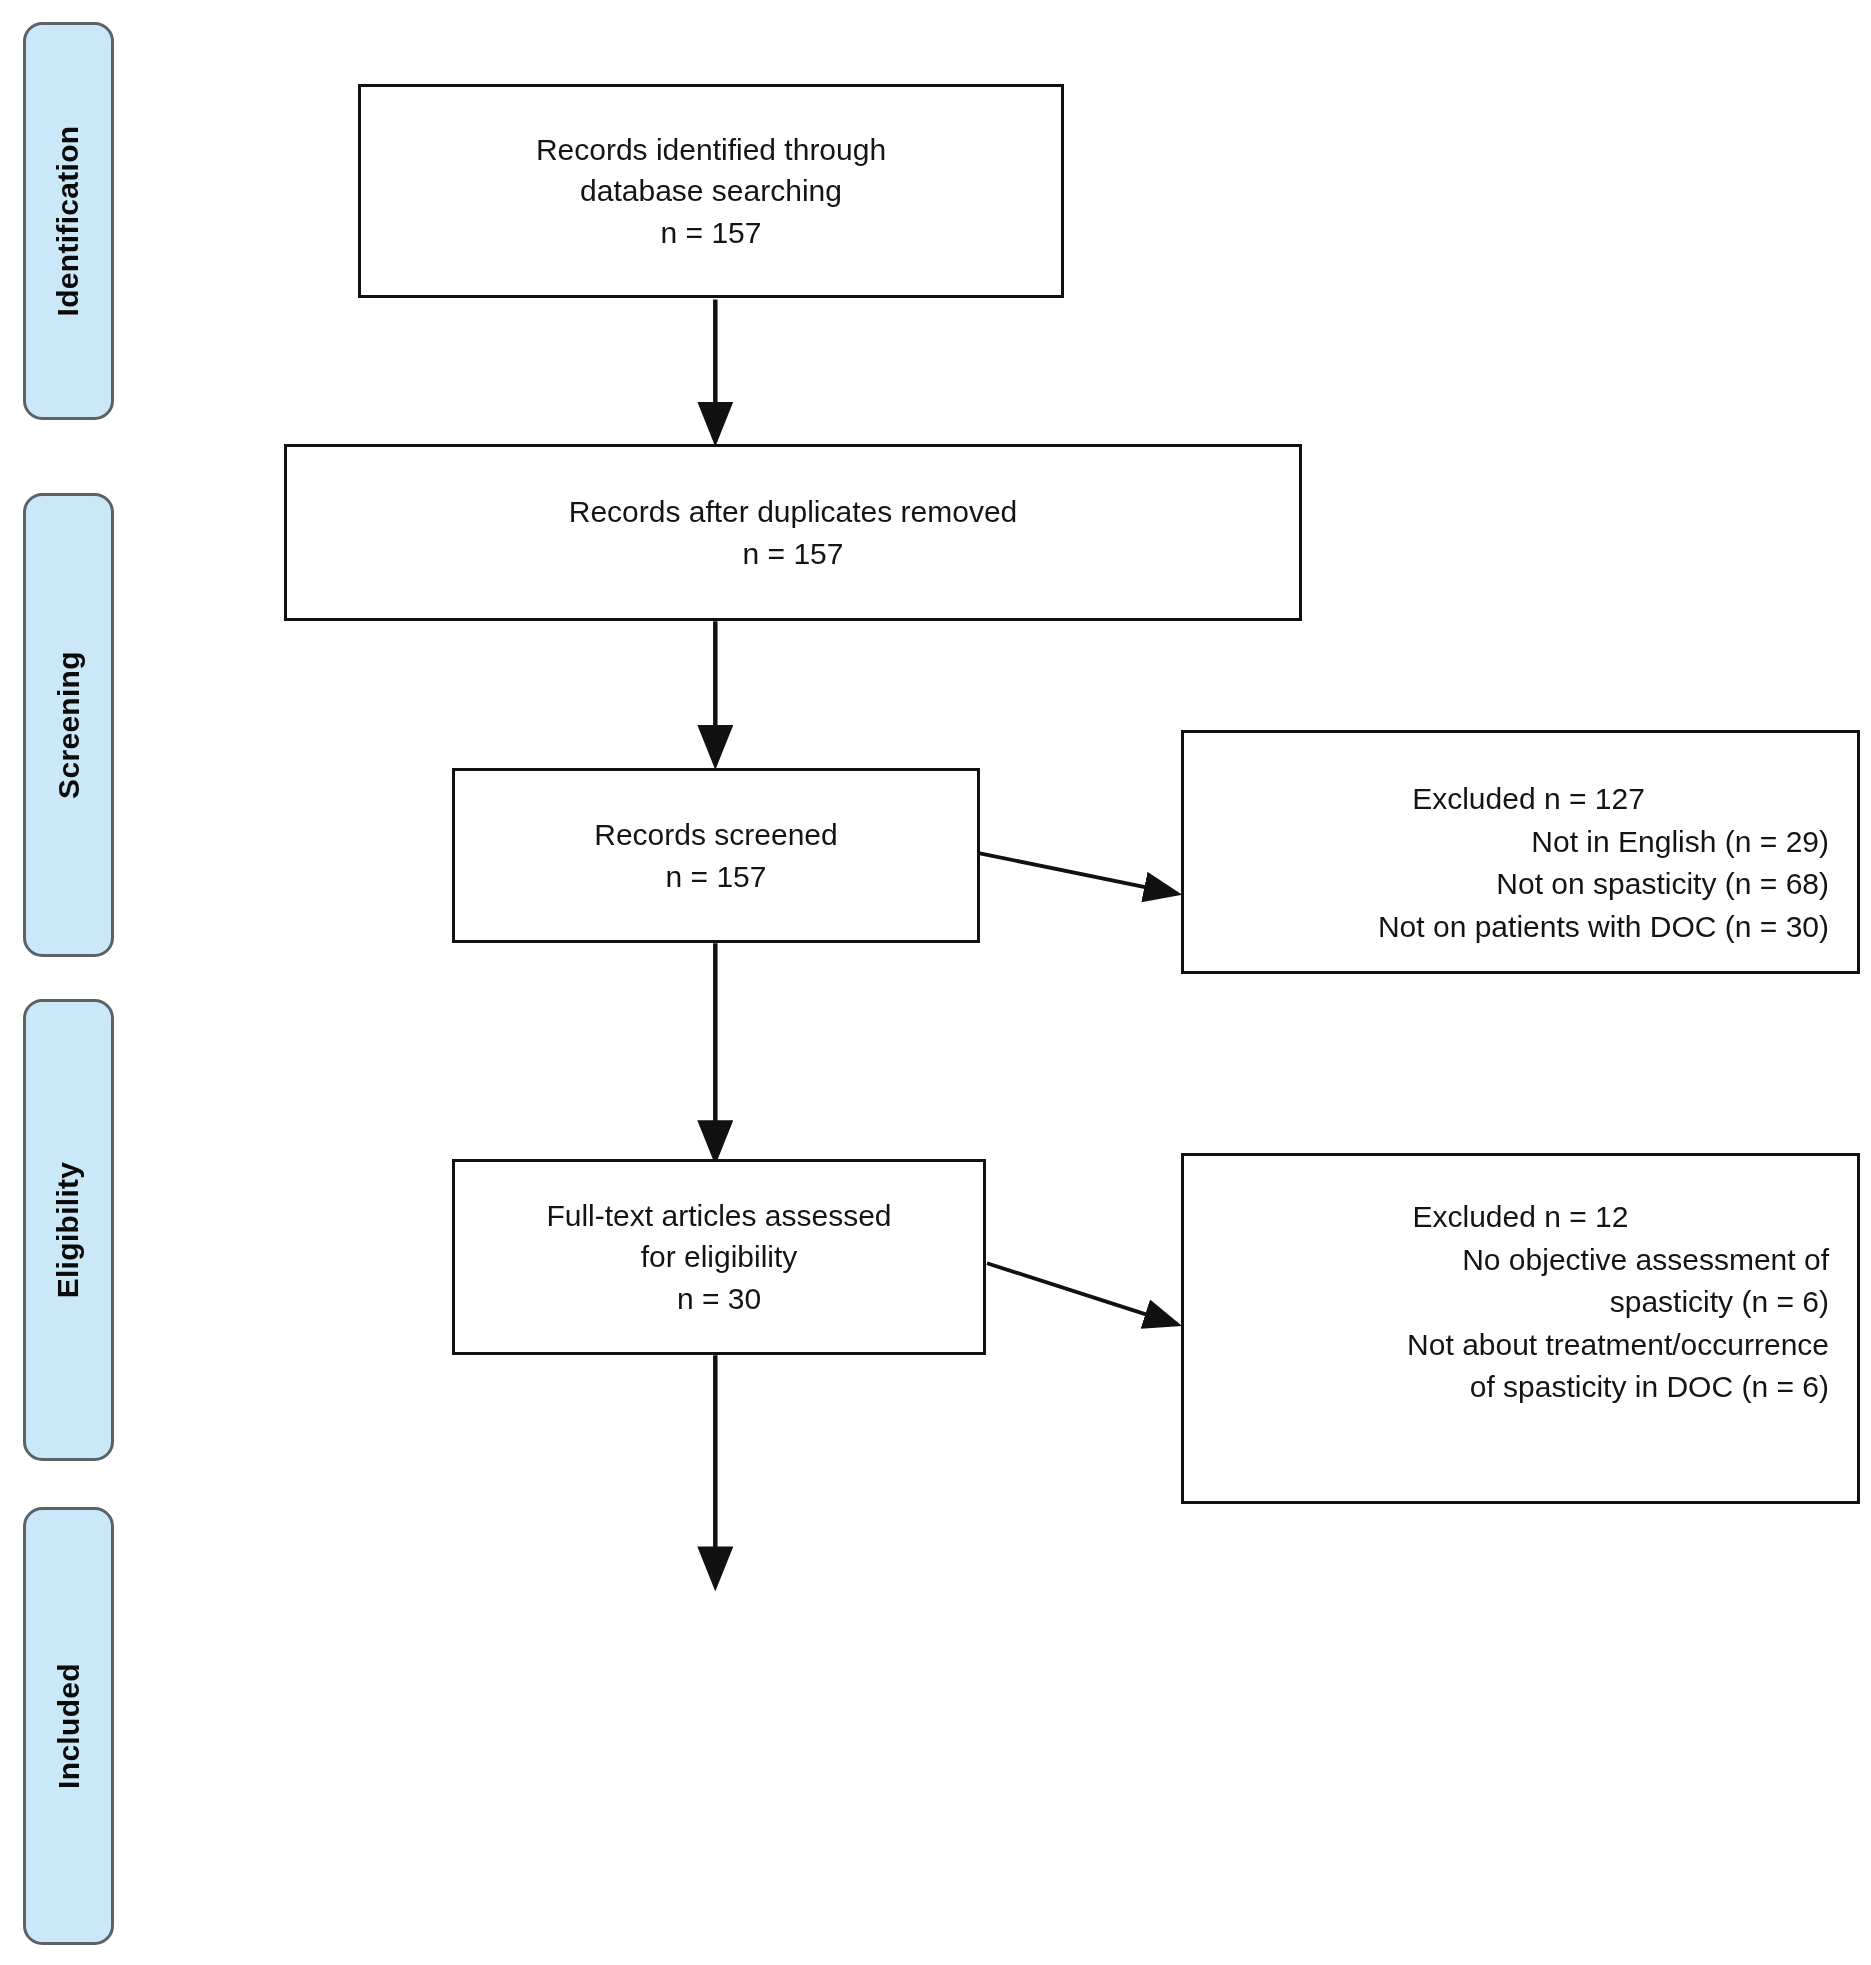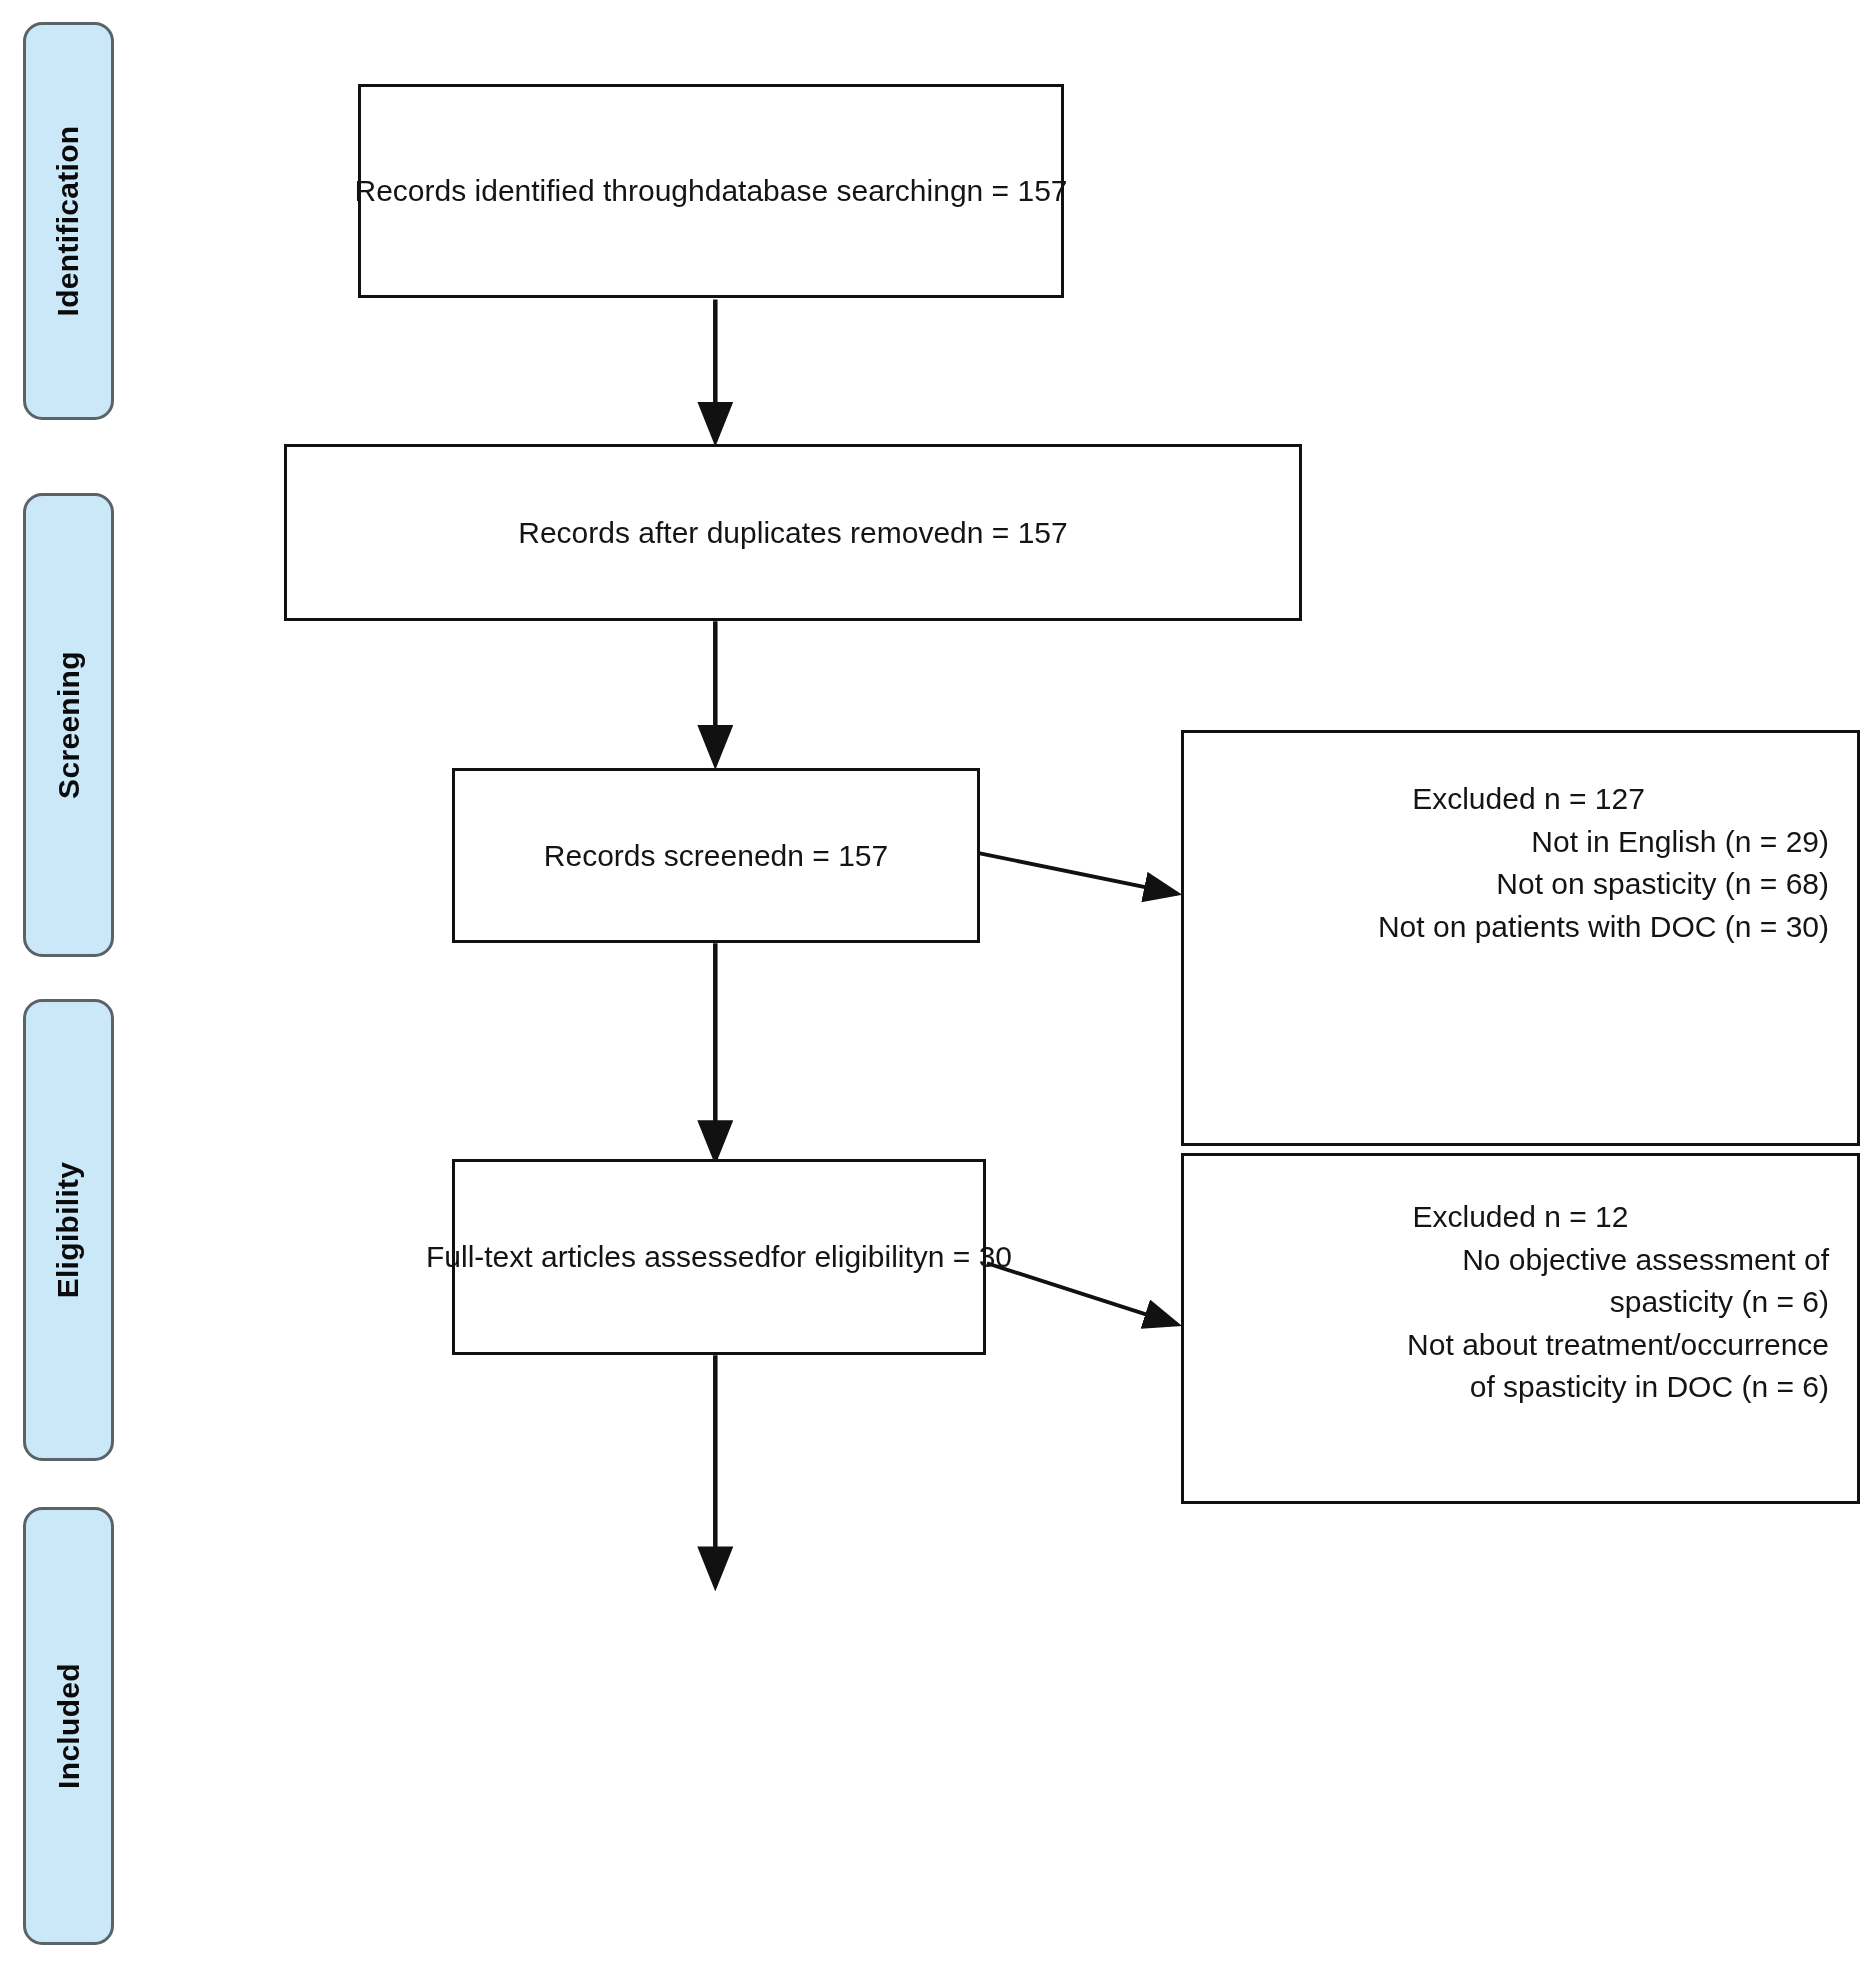--- a/index.html
+++ b/index.html
@@ -37,21 +37,21 @@
     font-family: "Liberation Sans", sans-serif;
   }
 
   
   .flow-box {
     position: absolute;
     box-sizing: border-box;
     background: #ffffff;
     border: 3.2px solid #111111;
     display: flex;
-    flex-direction: row;
+    flex-direction: column;
     align-items: center;
     justify-content: center;
   }
   .flow-box .line {
     font-size: 30px;
     line-height: 1.38;
     color: #141414;
     text-align: center;
     white-space: nowrap;
     font-family: "Liberation Sans", sans-serif;
@@ -145,21 +145,21 @@
   <div class="flow-box" style="left:284px; top:444px; width:1018px; height:177px;">
     <div class="line">Records after duplicates removed</div>
     <div class="line">n = 157</div>
   </div>
 
   <div class="flow-box" style="left:452px; top:768px; width:528px; height:175px;">
     <div class="line">Records screened</div>
     <div class="line">n = 157</div>
   </div>
 
-  <div class="excl-box" style="left:1181px; top:730px; width:679px; height:416px; padding:45px 28px 0 44px;">
+  <div class="excl-box" style="left:1181px; top:730px; width:679px; height:244px; padding:45px 28px 0 44px;">
     <div class="excl-head">Excluded n = 127</div>
     <div class="excl-line">Not in English (n = 29)</div>
     <div class="excl-line">Not on spasticity (n = 68)</div>
     <div class="excl-line">Not on patients with DOC (n = 30)</div>
   </div>
 
   <div class="flow-box" style="left:452px; top:1159px; width:534px; height:196px;">
     <div class="line">Full-text articles assessed</div>
     <div class="line">for eligibility</div>
     <div class="line">n = 30</div>

